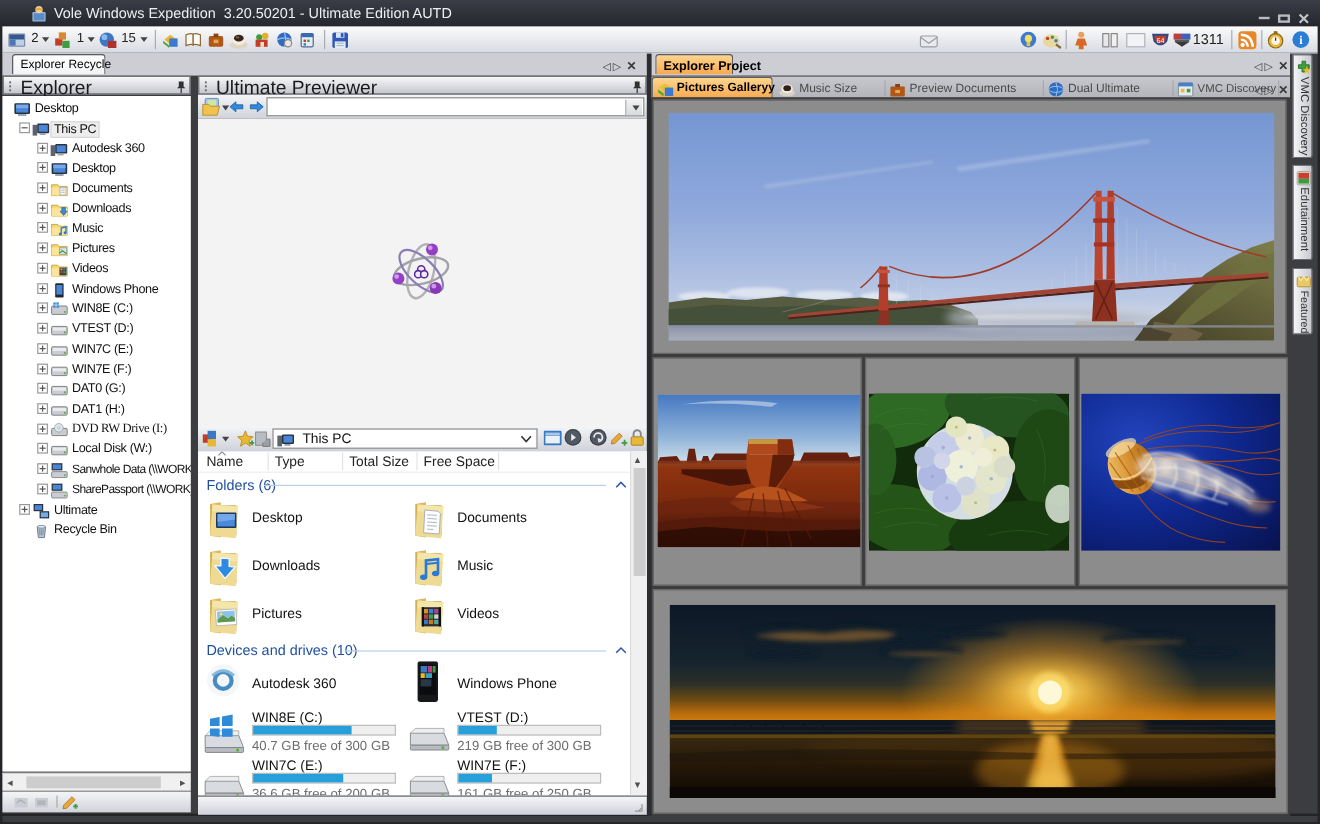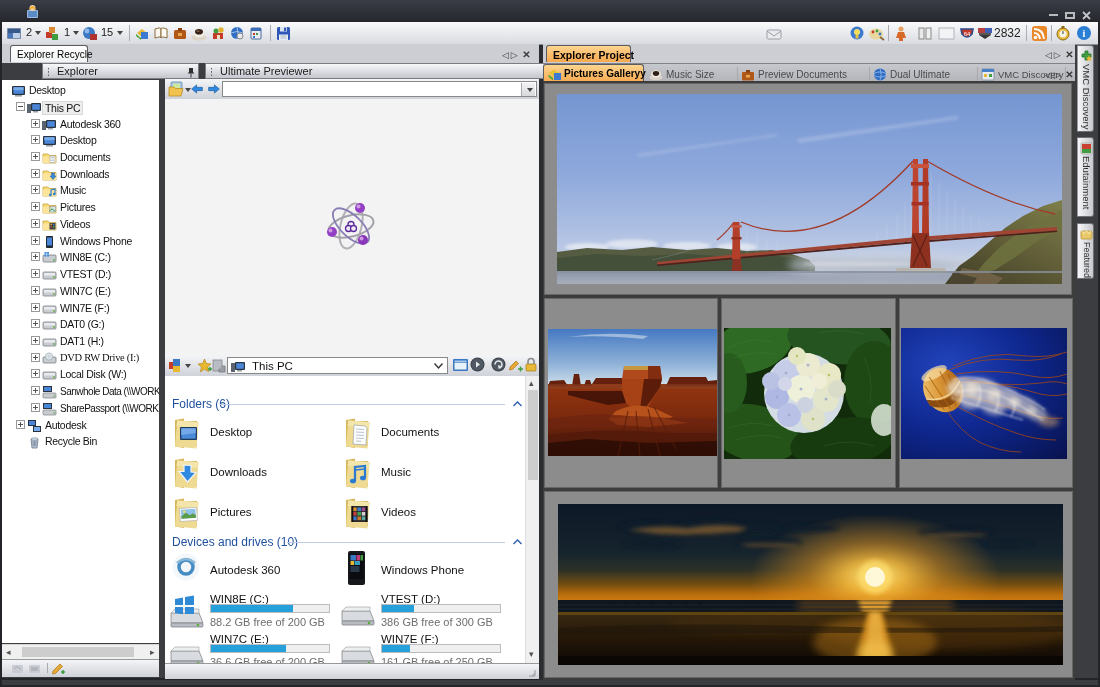--- a/index.html
+++ b/index.html
@@ -7,21 +7,21 @@
 .abs{position:absolute;}
 #titlebar{left:0;top:0;width:1100px;height:22px;background:linear-gradient(#3a3d46,#25272d);color:#eceff2;font-size:12px;}
 #toolbar{left:2px;top:22px;width:1096px;height:22px;background:linear-gradient(#fbfbfc,#d8dbe1);border-bottom:1px solid #8e9099;}
 .tbnum{font-size:11px;color:#222;top:4px;position:absolute;}
 .caret{width:0;height:0;border-left:3px solid transparent;border-right:3px solid transparent;border-top:4px solid #444;top:9px;position:absolute;}
 .tsep{top:3px;width:1px;height:16px;background:#a9acb3;position:absolute;}
 .tabrow{background:#ccced4;}
 .ptab{position:absolute;top:1px;height:17px;border:1px solid #5a5c60;border-bottom:none;border-radius:3px 3px 0 0;font-size:10.5px;padding:3px 6px 0 6px;box-sizing:border-box;white-space:nowrap;}
 .whitetab{background:linear-gradient(#ffffff,#f2f3f5);}
 .orangetab{background:linear-gradient(#fdd58f,#f8a94f);font-weight:bold;}
-.phead{background:linear-gradient(#f8f8fa,#c3c6cd);border:1px solid #7a7c82;font-size:11px;color:#1a1a1a;box-sizing:border-box;margin-left:40px;}
+.phead{background:linear-gradient(#f8f8fa,#c3c6cd);border:1px solid #7a7c82;font-size:16px;color:#1a1a1a;box-sizing:border-box;}
 .grip{position:absolute;left:4px;top:3px;width:3px;height:10px;background-image:radial-gradient(circle,#666 36%,transparent 40%);background-size:3px 3.3px;}
 .navbtns{position:absolute;font-size:9px;color:#3a3a3a;white-space:nowrap;}
 #lefttree{background:#fff;}
 .trow{position:absolute;height:16px;white-space:nowrap;font-size:10.5px;letter-spacing:-0.3px;color:#111;}
 .exp{position:absolute;width:9px;height:9px;border:1px solid #999;background:#fff;box-sizing:border-box;}
 .exp:before{content:"";position:absolute;left:1px;top:3px;width:5px;height:1px;background:#555;}
 .exp.plus:after{content:"";position:absolute;left:3px;top:1px;width:1px;height:5px;background:#555;}
 .sb{background:#f0f0f0;}
 .sbthumb{background:#cdcdcd;}
 .sbarrow{color:#505050;font-size:9px;position:absolute;}
@@ -46,20 +46,21 @@
 <div class="abs" style="left:0;top:685px;width:1100px;height:2px;background:#242529;"></div>
 <div class="abs" style="left:0;top:678px;width:1100px;height:2px;background:#232427;"></div>
 <div class="abs" style="left:539px;top:44px;width:4px;height:636px;background:#2c2d31;"></div>
 <div class="abs" id="titlebar">
 <svg class="abs" style="left:25px;top:4px" width="15" height="15" viewBox="0 0 15 15">
 <rect x="2" y="6" width="11" height="8" rx="1" fill="#9db8dc"></rect>
 <rect x="3" y="7" width="9" height="6" fill="#5b8cc8"></rect>
 <circle cx="7.5" cy="4" r="3" fill="#e8d3a8"></circle>
 <path d="M4.5 6 Q7.5 2.5 10.5 6 L10.5 4 Q7.5 0.5 4.5 4 Z" fill="#f0a830"></path>
 </svg>
+<div class="abs" style="left:45px;top:4px">Vole Windows Expedition&nbsp; 3.20.50201 - Ultimate Edition AUTD</div>
 <div class="abs" style="left:1049px;top:14px;width:9px;height:2px;background:#b9babd;"></div>
 <div class="abs" style="left:1065px;top:12px;width:10px;height:7px;background:#b9babd;"></div>
 <div class="abs" style="left:1067px;top:14px;width:6px;height:3px;background:#2a2c32;"></div>
 <svg class="abs" style="left:1082px;top:11px" width="9" height="9">
       <path d="M1 1 L8 8 M8 1 L1 8" stroke="#c3c4c7" stroke-width="1.8"></path>
     </svg>
 </div>
 <div class="abs" id="toolbar">
     <span class="abs tbnum" style="left:24px">2</span>
     <span class="abs caret" style="left:33px"></span>
@@ -162,21 +163,21 @@
 <svg class="abs" style="left:959px;top:25px" width="17" height="17" viewBox="0 0 17 17">
     <path d="M2 4 L14 4 L13 9 Q8 15 3 9 Z" fill="#c43b2a" stroke="#2a4a8a" stroke-width="1.6"></path>
     <text x="8" y="11" font-size="6" fill="#fff" text-anchor="middle" font-family="Liberation Sans">64</text>
   </svg>
 <svg class="abs" style="left:977px;top:25px" width="17" height="17" viewBox="0 0 17 17">
     <rect x="1" y="3" width="7" height="5" fill="#b84040"></rect>
     <rect x="8" y="3" width="7" height="5" fill="#4060b8"></rect>
     <path d="M2 10 L14 10 L8 14 Z" fill="#383838"></path>
     <rect x="2" y="8" width="12" height="2" fill="#585858"></rect>
   </svg>
-<div class="abs tbnum" style="left:994px;top:26px;font-size:12px;">2832</div>
+<div class="abs tbnum" style="left:994px;top:26px;font-size:12px;">1311</div>
 <div class="abs tsep" style="left:1026px;top:25px;height:16px;"></div>
 <svg class="abs" style="left:1031px;top:25px" width="17" height="17" viewBox="0 0 17 17">
     <rect x="1" y="1" width="15" height="15" rx="3" fill="#e8882a"></rect>
     <circle cx="4.5" cy="12.5" r="1.8" fill="#fff"></circle>
     <path d="M3 8 Q8 8 9 14 M3 4 Q12 4 13 14" stroke="#fff" stroke-width="2" fill="none"></path>
   </svg>
 <div class="abs tsep" style="left:1051px;top:25px;height:16px;"></div>
 <svg class="abs" style="left:1055px;top:25px" width="17" height="17" viewBox="0 0 17 17">
     <circle cx="8" cy="9" r="6" fill="#e8b838" stroke="#8a6a1a" stroke-width="1"></circle>
     <circle cx="8" cy="9" r="3.6" fill="#f8f4e8"></circle>
@@ -437,21 +438,21 @@
     <div class="trow" style="left:0;top:336.6px;width:157px;">
       <span class="exp plus" style="left:14px;top:3px;"></span>
       <span style="position:absolute;left:25px;top:1px;width:15px;height:14px;">
         <svg style="position:absolute;top:1px" width="15" height="14" viewBox="0 0 15 14">
           <rect x="1" y="1" width="8" height="6" fill="#28313c"></rect>
           <rect x="2" y="2" width="6" height="4" fill="#4a86d8"></rect>
           <rect x="6" y="7" width="8" height="6" fill="#28313c"></rect>
           <rect x="7" y="8" width="6" height="4" fill="#76aae8"></rect>
         </svg>
       </span>
-      <span style="position:absolute;left:43px;top:2px;">Autodesk</span>
+      <span style="position:absolute;left:43px;top:2px;">Ultimate</span>
     </div>
     <div class="trow" style="left:0;top:353.3px;width:157px;">
       <span style="position:absolute;left:25px;top:1px;width:15px;height:14px;">
         <svg style="position:absolute;top:1px" width="15" height="14" viewBox="0 0 15 14">
           <path d="M4 4 L11 4 L10 13 L5 13 Z" fill="#b8c4d4" stroke="#68788c" stroke-width="0.8"></path>
           <ellipse cx="7.5" cy="4" rx="3.5" ry="1.2" fill="#dce6f0" stroke="#68788c" stroke-width="0.6"></ellipse>
           <path d="M6 6 L6.3 11 M7.5 6 L7.5 11 M9 6 L8.7 11" stroke="#68788c" stroke-width="0.6"></path>
         </svg>
       </span>
       <span style="position:absolute;left:43px;top:2px;">Recycle Bin</span>
@@ -571,20 +572,33 @@
   </svg>
 <svg class="abs" style="left:508px;top:357px" width="15" height="15" viewBox="0 0 15 15">
     <path d="M2 10 L8 4 L10.5 6.5 L4.5 12.5 L1.5 13 Z" fill="#e8a838" stroke="#a87818" stroke-width="0.7"></path>
     <path d="M10 12 h5 M12.5 9.5 v5" stroke="#3f9c41" stroke-width="1.5"></path>
   </svg>
 <svg class="abs" style="left:524px;top:357px" width="14" height="15" viewBox="0 0 14 15">
     <rect x="2" y="7" width="10" height="7" rx="1" fill="#e8b838" stroke="#a8841a" stroke-width="0.8"></rect>
     <path d="M4 7 V4.5 A3 3 0 0 1 10 4.5 V7" stroke="#888" stroke-width="1.6" fill="none"></path>
   </svg>
 <div class="abs" id="filelist" style="left:165px;top:376px;width:374px;height:287px;background:#fff;overflow:hidden;">
+    <div style="position:absolute;left:0;top:0;width:374px;height:17px;border-bottom:1px solid #eee;font-size:11.5px;color:#222;">
+<span style="position:absolute;left:7px;top:3px;">Name</span>
+<svg style="position:absolute;left:16px;top:0px" width="8" height="4">
+        <path d="M1 3.5 L4 0.5 L7 3.5" stroke="#888" fill="none" stroke-width="0.9"></path>
+      </svg>
+<span style="position:absolute;left:64px;top:3px;">Type</span>
+<span style="position:absolute;left:126px;top:3px;">Total Size</span>
+<span style="position:absolute;left:188px;top:3px;">Free Space</span>
+<span class="colsep" style="left:58px;top:1px;height:15px;"></span>
+<span class="colsep" style="left:120px;top:1px;height:15px;"></span>
+<span class="colsep" style="left:182px;top:1px;height:15px;"></span>
+<span class="colsep" style="left:250px;top:1px;height:15px;"></span>
+</div>
     <div style="position:absolute;left:0;top:17px;width:374px;height:270px;">
       <span class="grouphdr" style="left:7px;top:4px;">Folders (6)</span>
       <span class="gline" style="left:55px;top:11px;width:285px;"></span>
       <svg style="position:absolute;left:348px;top:8px" width="9" height="6">
         <path d="M0.5 5 L4.5 1 L8.5 5" stroke="#2a5aaa" stroke-width="1.3" fill="none"></path>
       </svg>
       <svg style="position:absolute;left:5px;top:23px" width="32" height="34" viewBox="0 0 32 34">
         <path d="M5 4 L14 2.5 L14 32 L5 30.5 Z" fill="#d9b85c"></path>
         <path d="M6 5 L27 5 L27 30 L6 30 Z" fill="#c8a848"></path>
         <rect x="9" y="6.5" width="16" height="22" fill="#f8f8f4"></rect>
@@ -693,32 +707,32 @@
       <svg style="position:absolute;left:9px;top:202px" width="20" height="19" viewBox="0 0 20 19">
         <path d="M1 4 L9 2.5 L9 10 L1 10 Z" fill="#2f8ad8"></path>
         <path d="M11 2 L20 0.5 L20 10 L11 10 Z" fill="#2f8ad8"></path>
         <path d="M1 12 L9 12 L9 19.5 L1 18 Z" fill="#2f8ad8"></path>
         <path d="M11 12 L20 12 L20 21.5 L11 20 Z" fill="#2f8ad8"></path>
       </svg>
       <span class="itemlabel" style="left:45px;top:200px;">WIN8E (C:)</span>
       <div class="pbar" style="left:45px;top:211px;width:120px;">
         <div class="pfill" style="width:82px"></div>
       </div>
-      <span class="sizetext" style="left:45px;top:223px;">88.2 GB free of 200 GB</span>
+      <span class="sizetext" style="left:45px;top:223px;">40.7 GB free of 300 GB</span>
       <svg style="position:absolute;left:175px;top:206px" width="36" height="28" viewBox="0 0 36 28">
         <path d="M2 12 L30 12 L34 22 L2 22 Z" fill="#d8dce0" stroke="#888" stroke-width="0.8"></path>
         <path d="M2 12 L30 12 L30 8 L6 8 Z" fill="#eceef0" stroke="#999" stroke-width="0.6"></path>
         <rect x="2" y="22" width="32" height="4" rx="1" fill="#b8bcc2" stroke="#808488" stroke-width="0.8"></rect>
         <circle cx="29" cy="24" r="1.3" fill="#58b038"></circle>
       </svg>
       <span class="itemlabel" style="left:216px;top:200px;">VTEST (D:)</span>
       <div class="pbar" style="left:216px;top:211px;width:120px;">
         <div class="pfill" style="width:32px"></div>
       </div>
-      <span class="sizetext" style="left:216px;top:223px;">386 GB free of 300 GB</span>
+      <span class="sizetext" style="left:216px;top:223px;">219 GB free of 300 GB</span>
       <svg style="position:absolute;left:4px;top:246px" width="36" height="28" viewBox="0 0 36 28">
         <path d="M2 12 L30 12 L34 22 L2 22 Z" fill="#d8dce0" stroke="#888" stroke-width="0.8"></path>
         <path d="M2 12 L30 12 L30 8 L6 8 Z" fill="#eceef0" stroke="#999" stroke-width="0.6"></path>
         <rect x="2" y="22" width="32" height="4" rx="1" fill="#b8bcc2" stroke="#808488" stroke-width="0.8"></rect>
         <circle cx="29" cy="24" r="1.3" fill="#58b038"></circle>
       </svg>
       <span class="itemlabel" style="left:45px;top:240px;">WIN7C (E:)</span>
       <div class="pbar" style="left:45px;top:251px;width:120px;">
         <div class="pfill" style="width:75px"></div>
       </div>
@@ -740,21 +754,21 @@
 <div class="sbthumb abs" style="left:2px;top:14px;width:10px;height:90px;"></div>
 <div class="sbarrow" style="left:3px;top:273px;">▾</div>
 </div>
   </div>
 <div class="abs mtoolbar" style="left:165px;top:663px;width:374px;height:15px;border-top:1px solid #999;">
 <svg class="abs" style="right:3px;bottom:2px" width="8" height="8">
       <path d="M7 1 L7 7 L1 7 M7 4 L4 7" stroke="#999" stroke-width="1" fill="none"></path>
     </svg>
 </div>
 <div class="abs tabrow" style="left:543px;top:44px;width:532px;height:19px;">
-<div class="ptab orangetab" style="left:3px;width:85px;">Explorer Project</div>
+<div class="ptab orangetab" style="left:3px;width:65px;">Explorer Project</div>
 <div class="navbtns" style="left:502px;top:5px;">◁ ▷ <b style="font-size:10px">✕</b></div>
 </div>
 <div class="abs tabrow" style="left:543px;top:63px;width:532px;height:18px;background:linear-gradient(#c6c8ce,#b2b4ba);border-top:1px solid #808288;">
     <div class="ptab orangetab" style="left:0px;width:101px;height:18px;top:0px;padding-left:20px;font-size:10px;"><svg style="position:absolute;left:4px;top:3px" width="14" height="13" viewBox="0 0 14 13">
         <path d="M1 5 L6 1.5 L11 5 L6 8.5 Z" fill="#e8c232"></path>
         <rect x="6" y="5" width="7" height="7" fill="#3b7ad0"></rect>
         <path d="M0.5 6.5 L5 10 L5 12.5 L0.5 9 Z" fill="#52a838"></path>
       </svg>Pictures Galleryy</div>
     <svg style="position:absolute;left:106px;top:4px" width="14" height="13" viewBox="0 0 14 13">
       <ellipse cx="7" cy="9.5" rx="6.5" ry="2.8" fill="#d8d2c8"></ellipse>

